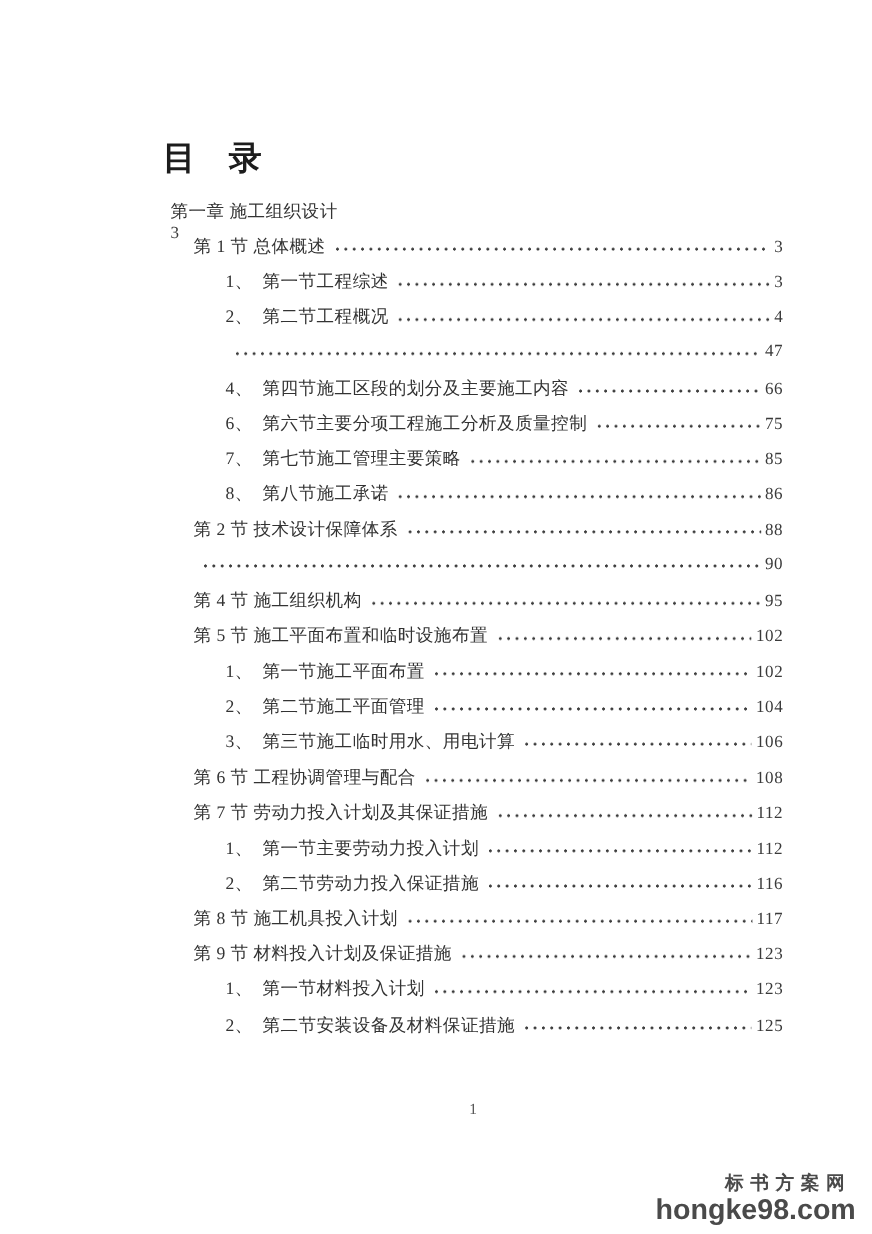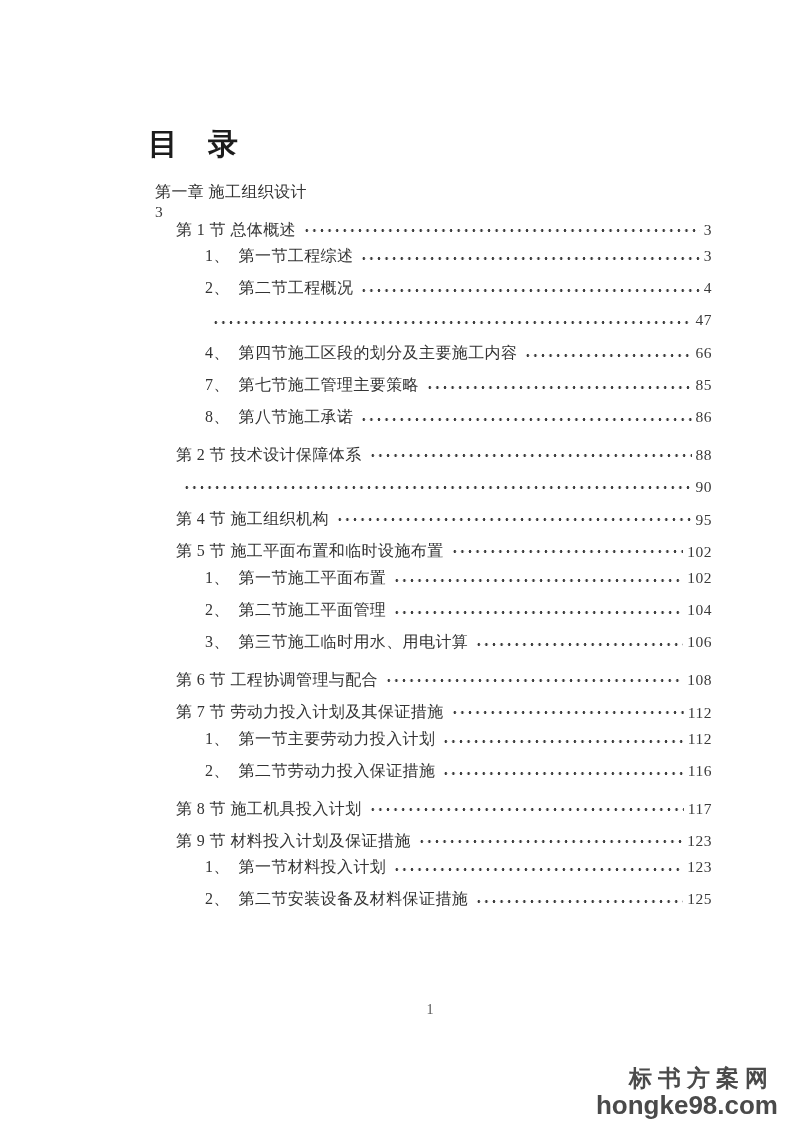--- a/index.html
+++ b/index.html
@@ -33,21 +33,21 @@
     width: 564px;
   }
   .toc-row {
     display: flex;
     align-items: baseline;
     height: 32.16px;
     font-size: 16px;
     color: #333333;
   }
   .toc-row.lvl1 { padding-left: 0; flex-direction: column; }
-  .toc-row.lvl2 { padding-left: 28px; align-items: center; }
+  .toc-row.lvl2 { padding-left: 28px; }
   .toc-row.lvl3 { padding-left: 57px; }
   .toc-label {
     white-space: pre;
     letter-spacing: 0.4px;
   }
   .toc-leader {
     flex: 1;
     min-width: 14px;
     height: 5px;
     margin: 0 4px 0 7px;
@@ -73,21 +73,21 @@
   }
   .watermark {
     position: absolute;
     top: 1067px;
     right: 15px;
     text-align: right;
     font-family: "Liberation Sans", "DejaVu Sans", sans-serif;
     line-height: 1.0;
   }
   .watermark-name {
-    font-size: 23px;
+    font-size: 17px;
     font-weight: bold;
     letter-spacing: 6px;
     padding-right: 4px;
     display: block;
   }
   .watermark-url {
     font-size: 26px;
     font-weight: bold;
     letter-spacing: 0px;
     display: block;
@@ -123,20 +123,25 @@
     <div class="toc-row lvl3">
       <span class="toc-leader"></span>
       <span class="toc-page">47</span>
     </div>
     <div class="toc-row lvl3">
       <span class="toc-label">4、  第四节施工区段的划分及主要施工内容</span>
       <span class="toc-leader"></span>
       <span class="toc-page">66</span>
     </div>
     <div class="toc-row lvl3">
+      <span class="toc-label">6、  第六节主要分项工程施工分析及质量控制</span>
+      <span class="toc-leader"></span>
+      <span class="toc-page">75</span>
+    </div>
+    <div class="toc-row lvl3">
       <span class="toc-label">7、  第七节施工管理主要策略</span>
       <span class="toc-leader"></span>
       <span class="toc-page">85</span>
     </div>
     <div class="toc-row lvl3">
       <span class="toc-label">8、  第八节施工承诺</span>
       <span class="toc-leader"></span>
       <span class="toc-page">86</span>
     </div>
     <div class="toc-row lvl2">

